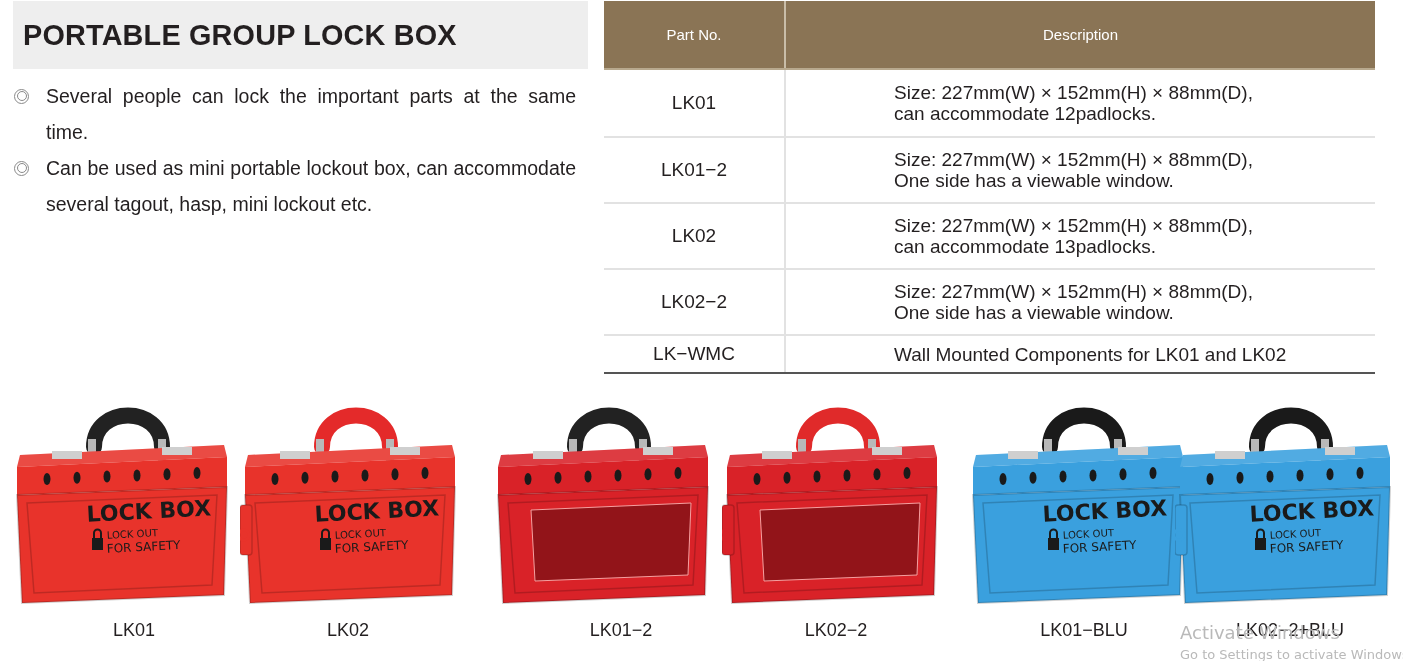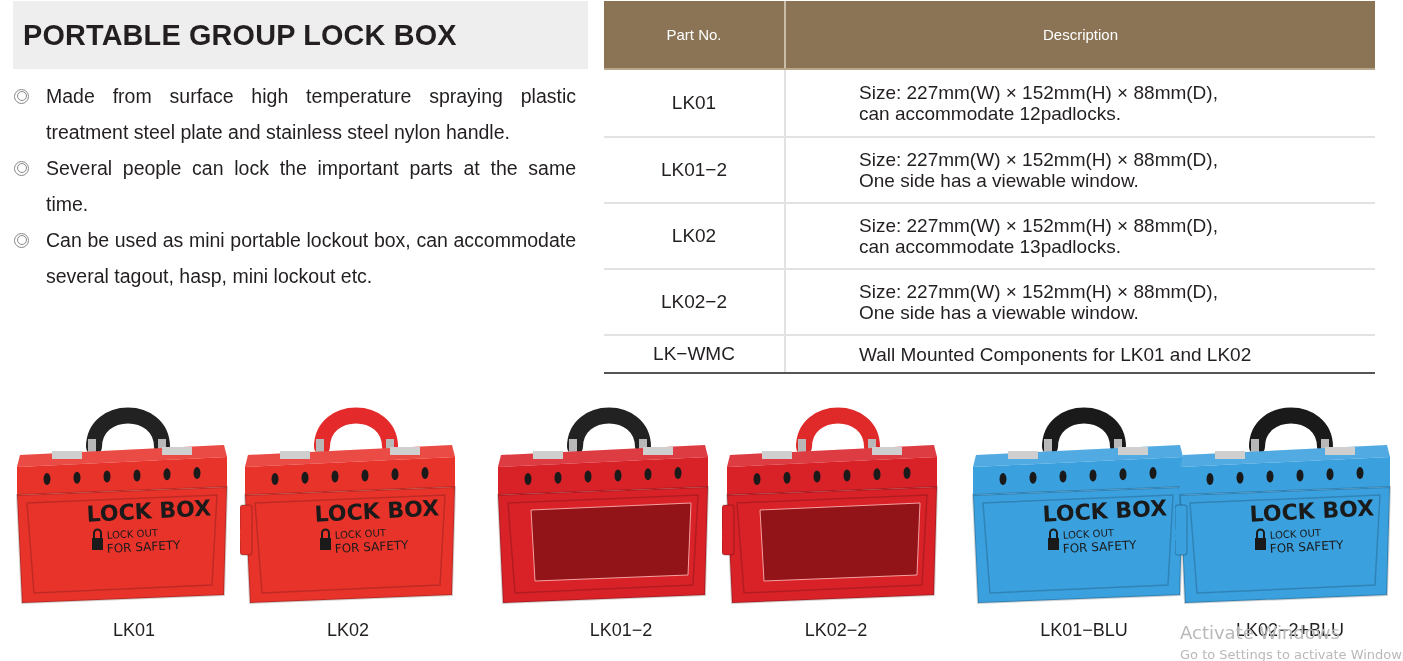--- a/index.html
+++ b/index.html
@@ -18,21 +18,21 @@
   .bullet .ring { width: 15px; height: 15px; border: 1.5px solid #8a8a8a; border-radius: 50%; display: flex; align-items: center; justify-content: center; }
   .bullet .ring::after { content: ""; width: 8px; height: 8px; border: 1.2px solid #8a8a8a; border-radius: 50%; }
   .feature-text { font-size: 19.5px; line-height: 36px; text-align: justify; text-align-last: left; color: #231f20; flex: 1; }
   .feature-text.just { text-align-last: auto; }
 
   .spec-table { position: absolute; left: 604px; top: 1px; width: 771px; border-collapse: collapse; }
   .spec-table th { background: #8a7455; color: #ffffff; font-weight: 400; font-size: 15px; height: 68px; border-bottom: 2px solid #b8a98e; }
   .spec-table th.part { width: 181px; border-right: 2px solid #c9bda8; }
   .spec-table td { font-size: 19px; color: #231f20; border-bottom: 2px solid #e2e2e2; }
   .spec-table td.part { text-align: center; width: 181px; border-right: 2px solid #e2e2e2; }
-  .spec-table td.desc { padding-left: 73px; line-height: 21px; margin-top: 32px; }
+  .spec-table td.desc { padding-left: 108px; line-height: 21px; margin-top: 32px; }
   .spec-table tr.r { height: 66px; }
   .spec-table tr.r1 { height: 68px; }
   .spec-table tr.last { height: 38px; }
   .spec-table tr.last td { border-bottom: 2px solid #555555; }
 
   .products { position: absolute; left: 0; top: 395px; width: 1403px; height: 215px; }
   .product { position: absolute; top: 0; width: 220px; height: 215px; }
   .box-svg { position: absolute; left: 0; top: 0; }
 
   .captions { position: absolute; top: 620px; left: 0; width: 1403px; height: 24px; }
@@ -43,26 +43,20 @@
   .watermark .w2 { font-size: 13px; margin-top: 4px; white-space: nowrap; }
 </style>
 </head>
 <body>
 
 <div class="title-bar">
   <h1>PORTABLE GROUP LOCK BOX</h1>
 </div>
 
 <div class="features">
-  <div class="feature">
-    <span class="bullet">
-        <span class="ring"></span>
-      </span>
-    <span class="feature-text just">Made from surface high temperature spraying plastic treatment steel plate and stainless steel nylon handle.</span>
-  </div>
   <div class="feature">
     <span class="bullet">
         <span class="ring"></span>
       </span>
     <span class="feature-text just">Several people can lock the important parts at the same time.</span>
   </div>
   <div class="feature">
     <span class="bullet">
         <span class="ring"></span>
       </span>

